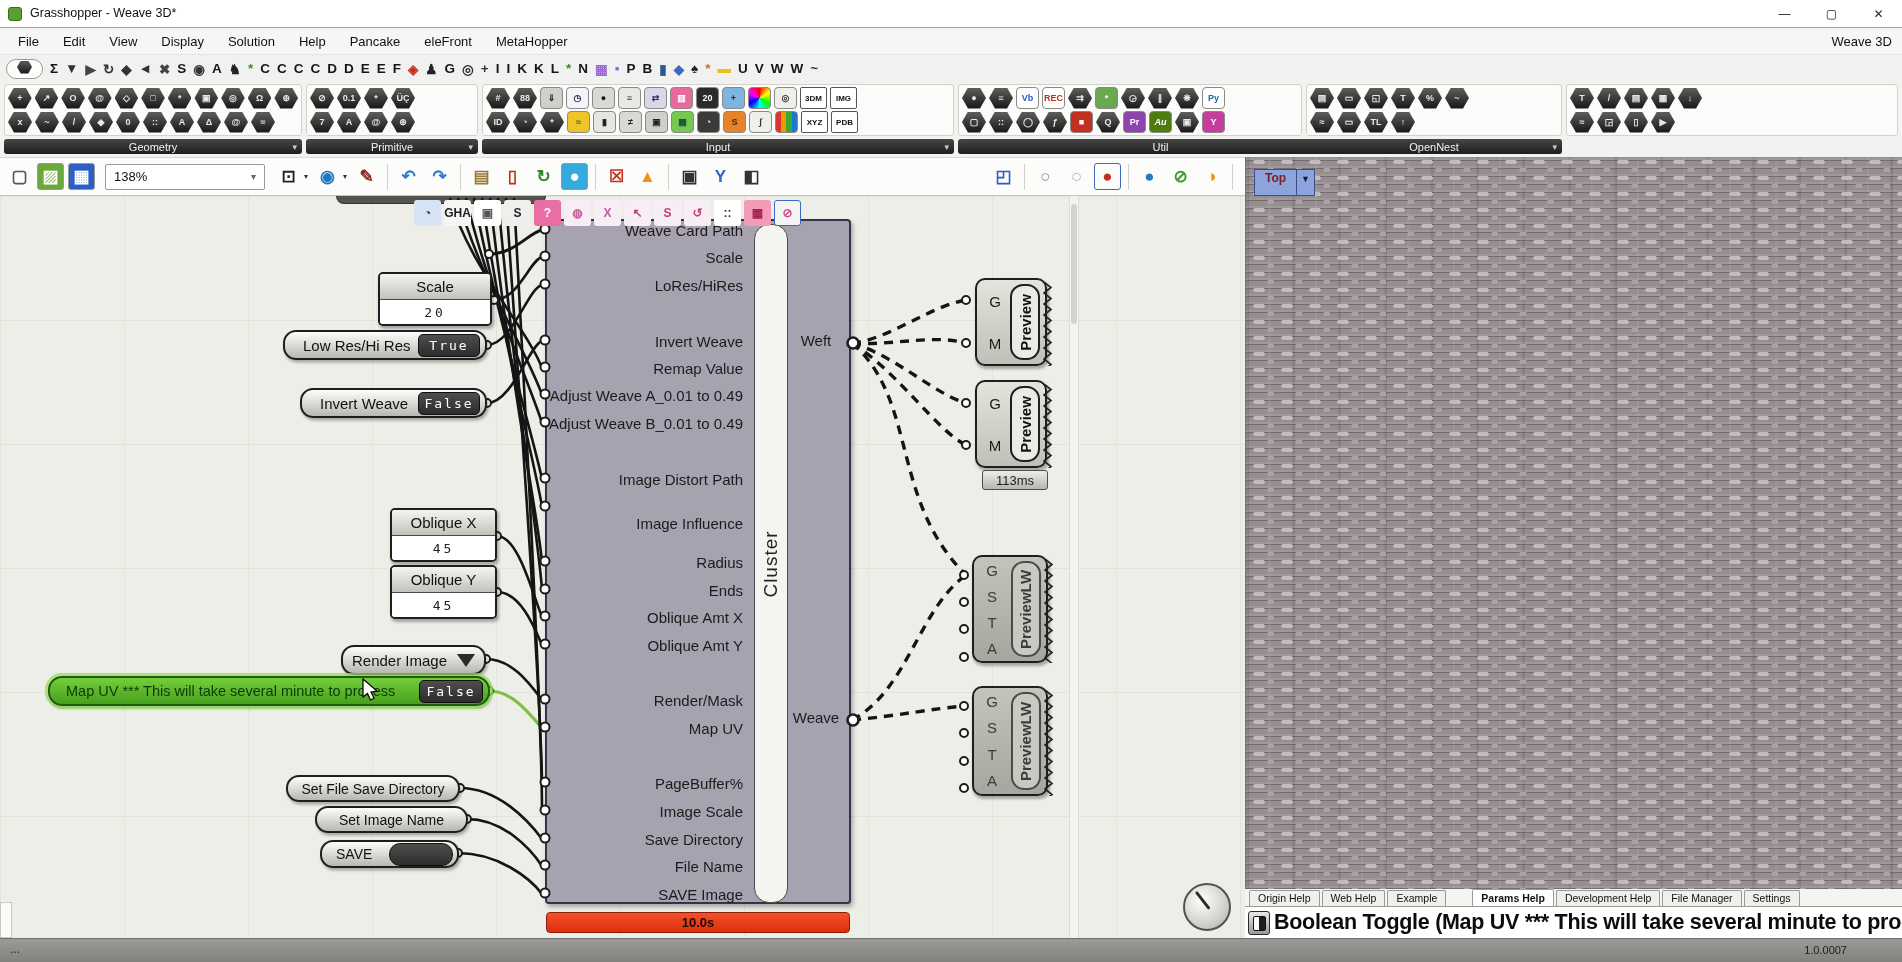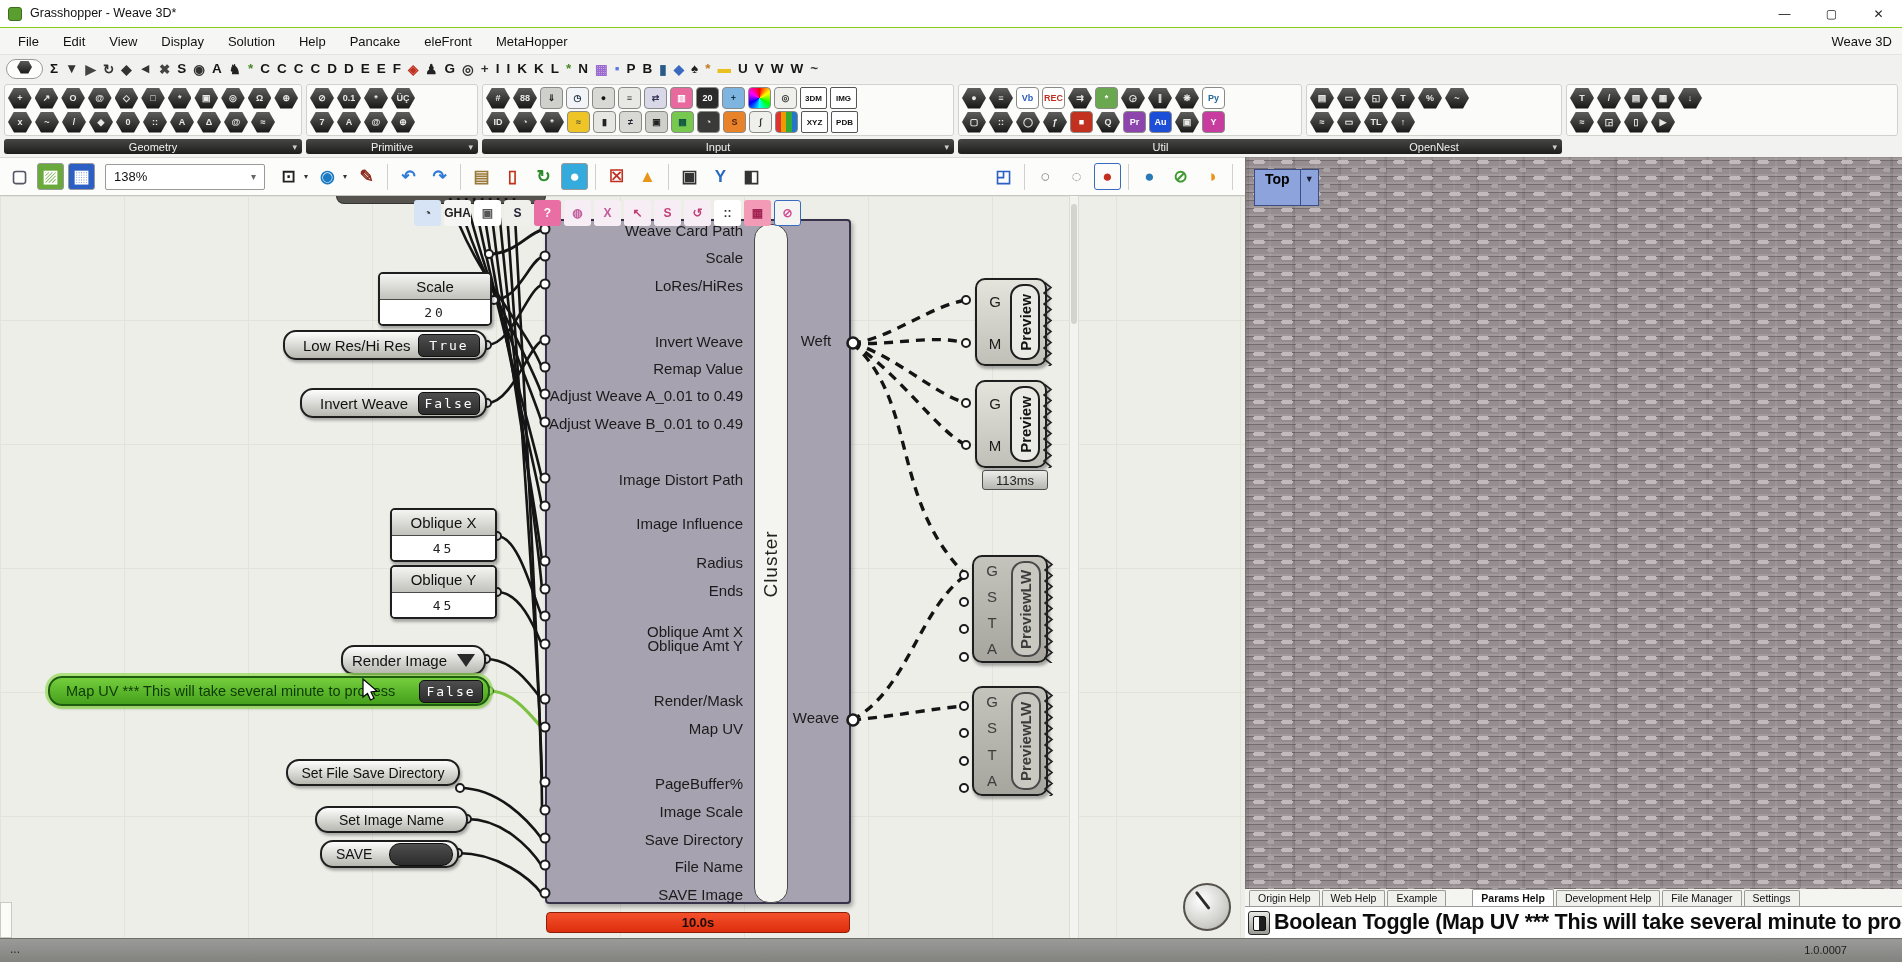--- a/index.html
+++ b/index.html
@@ -109,21 +109,21 @@
   #viewport { position:absolute; left:1245px; top:157px; width:657px; height:732px; border-left:1px solid #77736f; overflow:hidden;
     background-color:#958d8f;
     background-image:
       radial-gradient(ellipse 11px 4px at 13px 5px, #c2babc 0 58%, rgba(0,0,0,0) 60%),
       radial-gradient(ellipse 11px 4px at 27px 13px, #aaa2a4 0 58%, rgba(0,0,0,0) 60%),
       repeating-linear-gradient(0deg, rgba(40,30,34,.30) 0 1.5px, rgba(255,255,255,.10) 1.5px 3px, rgba(0,0,0,0) 3px 8px),
       repeating-linear-gradient(90deg, rgba(30,25,28,.14) 0 3px, rgba(0,0,0,0) 3px 46px),
       repeating-linear-gradient(90deg, rgba(255,255,255,.07) 0 2px, rgba(0,0,0,0) 2px 23px);
     background-size:28px 16px, 28px 16px, auto, auto, auto; }
   #vp-label { position:absolute; left:8px; top:12px; display:flex; z-index:5; }
-  #vp-top { background:#8da3dc; border:1px solid #3c4c84; color:#000000; font-size:14px; font-weight:bold; padding:1px 10px 18px; }
+  #vp-top { background:#8da3dc; border:1px solid #3c4c84; color:#7f1d1d; font-size:12px; font-weight:bold; padding:1px 10px 10px; }
   #vp-car { background:#8da3dc; border:1px solid #3c4c84; border-left:none; color:#1a1a2e; font-size:9px; padding:4px 4px 0 4px; }
 
   
   #helptabs { position:absolute; left:1245px; top:889px; width:657px; height:17px; background:#f4f4f1; display:flex; align-items:flex-end; padding-left:4px; gap:2px; }
   .htab { font-size:10.5px; color:#111; border:1px solid #9a9a96; border-bottom:none; background:#efefec; padding:1px 8px 2px; border-radius:2px 2px 0 0; white-space:nowrap; }
   .htab.act { background:#ffffff; font-weight:bold; padding-top:2px;margin-left:24px; }
   #helpstatus { position:absolute; left:1245px; top:906px; width:657px; height:32px; background:#fff; border-top:1px solid #9a9a96; display:flex; align-items:center; overflow:hidden; white-space:nowrap; }
   #hs-icon { width:22px; height:24px; margin:0 4px 0 3px; background:linear-gradient(#e8e8e4,#9a9a94); border:1.5px solid #2a2a2a; border-radius:3px; position:relative; flex:none; }
   #hs-icon::after { content:""; position:absolute; left:4px; top:4px; width:11px; height:13px; background:linear-gradient(90deg,#fafafa 50%,#1e1e1e 50%); border:1px solid #111; border-radius:2px; }
   #hs-text { font-size:21.5px; font-weight:bold; color:#0c0c0c; letter-spacing:-0.3px; }
@@ -316,21 +316,21 @@
           <div class="tb-tile" style="background: rgb(255, 255, 255); color: rgb(38, 104, 154);">Py</div>
         </div>
         <div class="tb-row">
           <div class="tb-hex">▢</div>
           <div class="tb-hex">::</div>
           <div class="tb-hex">◯</div>
           <div class="tb-hex">ƒ</div>
           <div class="tb-tile" style="background: rgb(194, 48, 32); color: rgb(255, 255, 255);">■</div>
           <div class="tb-hex">Q</div>
           <div class="tb-tile" style="background: rgb(142, 68, 173); color: rgb(255, 255, 255);">Pr</div>
-          <div class="tb-tile" style="background: #1d4ed8; color: rgb(255, 255, 255);">Au</div>
+          <div class="tb-tile" style="background: #4d7c0f; color: rgb(255, 255, 255); font-style: italic;">Au</div>
           <div class="tb-hex">▣</div>
           <div class="tb-tile" style="background: rgb(200, 60, 160); color: rgb(255, 255, 255);">Y</div>
         </div>
       </div>
       <div class="tb-label" style="left: 958px; width: 405px; text-align: right;">
         <span>Util</span>
         <span class="car">▾</span>
       </div>
       <div class="tb-panel" style="left: 1306px; width: 256px;">
         <div class="tb-row">
@@ -538,21 +538,21 @@
     <div class="cap" style="left:341px; top:449px; width:145px; height:30px;">
       <span>Render Image</span>
       <span class="tri" style="margin-left:10px;"></span>
     </div>
 
     <div id="node-mapuv">
       <span>Map UV *** This will take several minute to process</span>
       <div class="valbox">False</div>
     </div>
 
-    <div class="cap" style="left:286px; top:563px; width:174px; height:27px; font-size:14px;">
+    <div class="cap" style="left:286px; top:579px; width:174px; height:27px; font-size:14px;">
       <span>Set File Save Directory</span>
     </div>
 
     <div class="cap" style="left:315px; top:610px; width:153px; height:27px; font-size:14px;">
       <span>Set Image Name</span>
     </div>
 
     <div class="cap" style="left:320px; top:644px; width:139px; height:28px; justify-content:flex-start; padding-left:14px; font-size:14px;">
       <span>SAVE</span>
       <div class="valbox" style="position:absolute; right:4px; width:64px; border-radius:11px;"></div>
@@ -566,21 +566,21 @@
         <div class="cl-in" style="top: 26px;">Scale</div>
         <div class="cl-in" style="top: 54px;">LoRes/HiRes</div>
         <div class="cl-in" style="top: 110px;">Invert Weave</div>
         <div class="cl-in" style="top: 137px;">Remap Value</div>
         <div class="cl-in" style="top: 164px;">Adjust Weave A_0.01 to 0.49</div>
         <div class="cl-in" style="top: 192px;">Adjust Weave B_0.01 to 0.49</div>
         <div class="cl-in" style="top: 248px;">Image Distort Path</div>
         <div class="cl-in" style="top: 292px; margin-left: 16px;">Image Influence</div>
         <div class="cl-in" style="top: 331px;">Radius</div>
         <div class="cl-in" style="top: 359px;">Ends</div>
-        <div class="cl-in" style="top: 400px;">Oblique Amt X</div>
+        <div class="cl-in" style="top: 386px;">Oblique Amt X</div>
         <div class="cl-in" style="top: 414px;">Oblique Amt Y</div>
         <div class="cl-in" style="top: 469px;">Render/Mask</div>
         <div class="cl-in" style="top: 497px;">Map UV</div>
         <div class="cl-in" style="top: 552px;">PageBuffer%</div>
         <div class="cl-in" style="top: 580px;">Image Scale</div>
         <div class="cl-in" style="top: 608px;">Save Directory</div>
         <div class="cl-in" style="top: 635px;">File Name</div>
         <div class="cl-in" style="top: 663px;">SAVE Image</div>
       </div>
     <div class="cl-out" style="left:786px; top:136px;">Weft</div>

